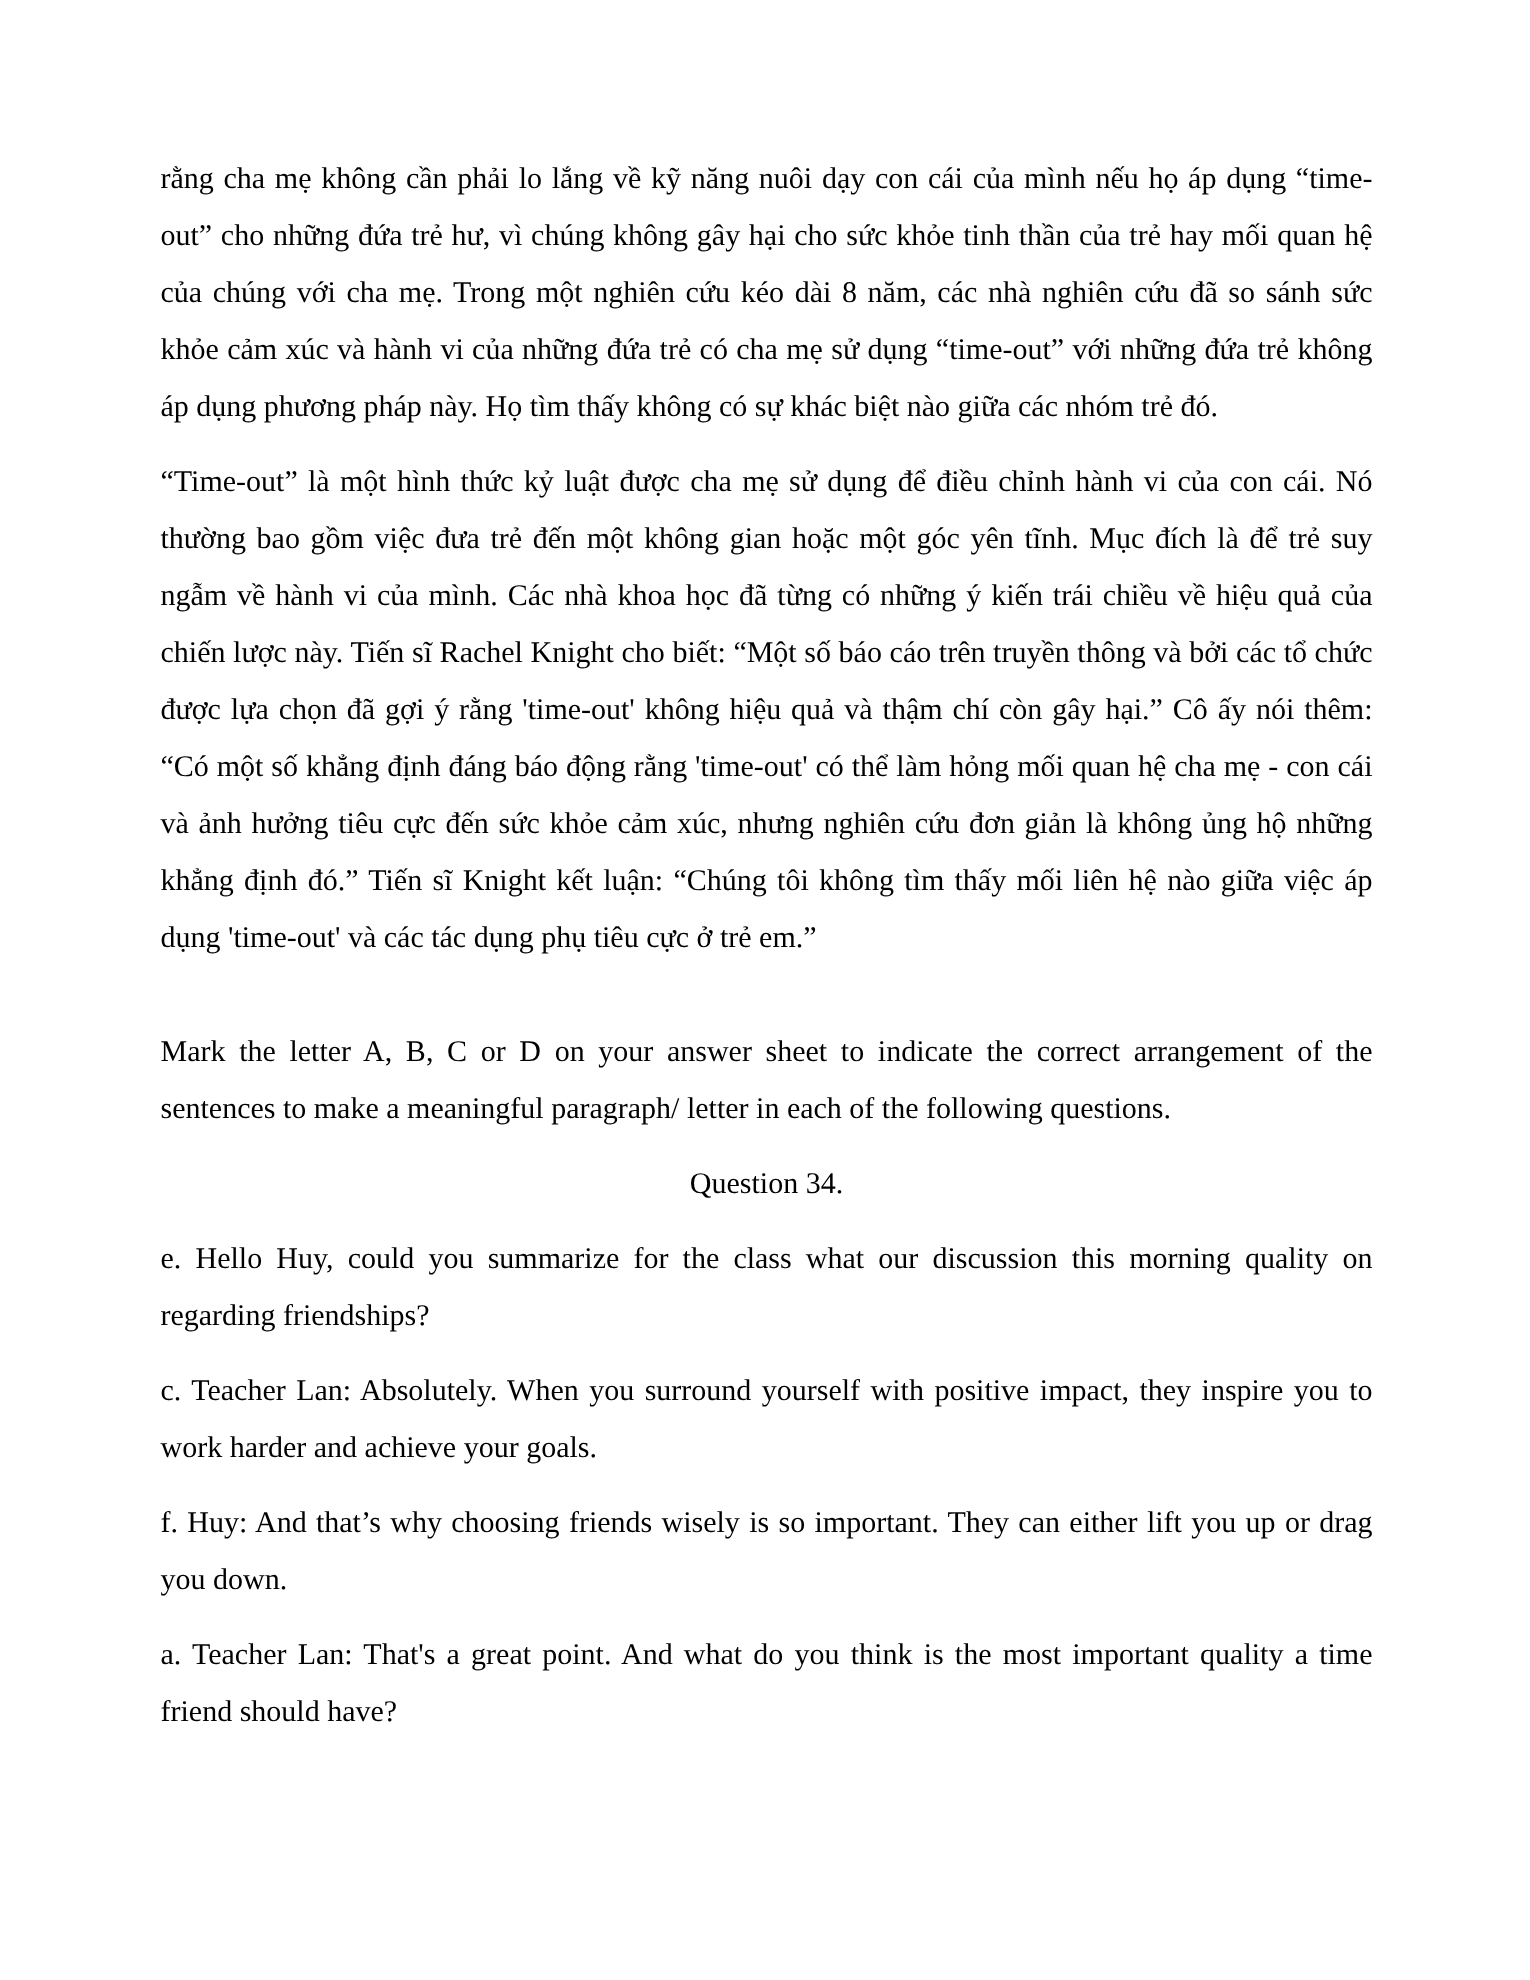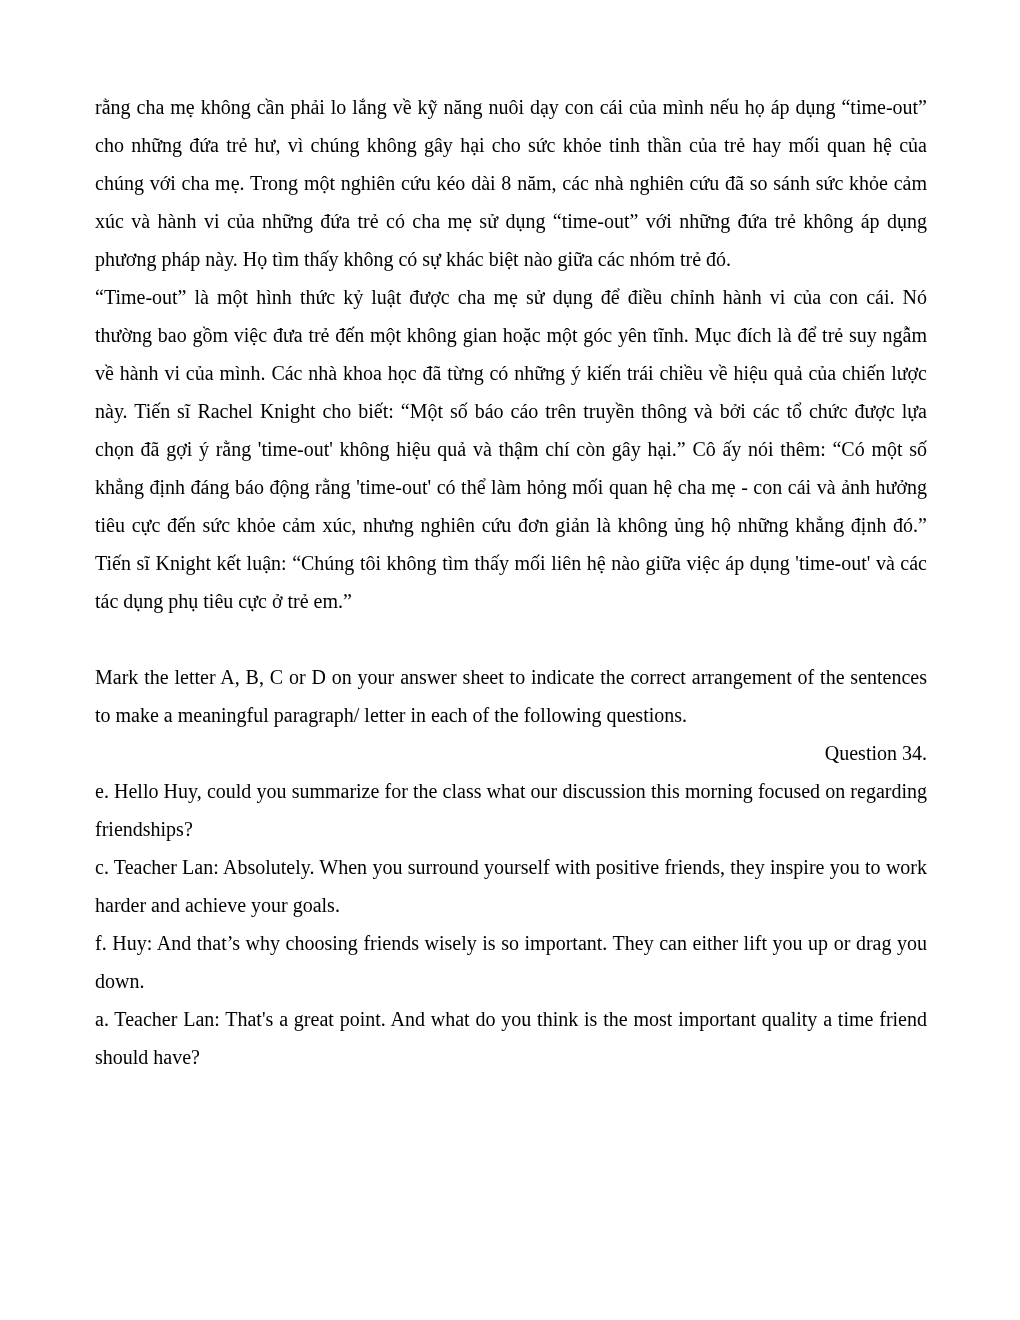--- a/index.html
+++ b/index.html
@@ -17,24 +17,24 @@
     min-height: 1320px;
     background: #ffffff;
     padding: 88px 93px 60px 95px;
   }
   .doc {
     font-size: 20px;
     line-height: 38px;
   }
   p {
     text-align: justify;
-    margin: 0;
+    margin: 12px;
   }
   p.no-justify {
-    text-align: right;
+    text-align: center;
   }
   .spacer-before {
     margin-top: 38px;
   }
   .bold {
     font-weight: normal;
   }
 </style>
 </head>
 <body>
@@ -44,23 +44,23 @@
 
     <p>rằng cha mẹ không cần phải lo lắng về kỹ năng nuôi dạy con cái của mình nếu họ áp dụng “time-out” cho những đứa trẻ hư, vì chúng không gây hại cho sức khỏe tinh thần của trẻ hay mối quan hệ của chúng với cha mẹ. Trong một nghiên cứu kéo dài 8 năm, các nhà nghiên cứu đã so sánh sức khỏe cảm xúc và hành vi của những đứa trẻ có cha mẹ sử dụng “time-out” với những đứa trẻ không áp dụng phương pháp này. Họ tìm thấy không có sự khác biệt nào giữa các nhóm trẻ đó.</p>
 
     <p>“Time-out” là một hình thức kỷ luật được cha mẹ sử dụng để điều chỉnh hành vi của con cái. Nó thường bao gồm việc đưa trẻ đến một không gian hoặc một góc yên tĩnh. Mục đích là để trẻ suy ngẫm về hành vi của mình. Các nhà khoa học đã từng có những ý kiến trái chiều về hiệu quả của chiến lược này. Tiến sĩ Rachel Knight cho biết: “Một số báo cáo trên truyền thông và bởi các tổ chức được lựa chọn đã gợi ý rằng 'time-out' không hiệu quả và thậm chí còn gây hại.” Cô ấy nói thêm: “Có một số khẳng định đáng báo động rằng 'time-out' có thể làm hỏng mối quan hệ cha mẹ - con cái và ảnh hưởng tiêu cực đến sức khỏe cảm xúc, nhưng nghiên cứu đơn giản là không ủng hộ những khẳng định đó.” Tiến sĩ Knight kết luận: “Chúng tôi không tìm thấy mối liên hệ nào giữa việc áp dụng 'time-out' và các tác dụng phụ tiêu cực ở trẻ em.”</p>
 
     <p class="bold spacer-before">Mark the letter A, B, C or D on your answer sheet to indicate the correct arrangement of the sentences to make a meaningful paragraph/ letter in each of the following questions.</p>
 
     <p class="bold no-justify">Question 34.</p>
 
 
-    <p>e. Hello Huy, could you summarize for the class what our discussion this morning focused on regarding friendships?</p>
+    <p>e. Hello Huy, could you summarize for the class what our discussion this morning quality on regarding friendships?</p>
 
 
-    <p>c. Teacher Lan: Absolutely. When you surround yourself with positive friends, they inspire you to work harder and achieve your goals.</p>
+    <p>c. Teacher Lan: Absolutely. When you surround yourself with positive impact, they inspire you to work harder and achieve your goals.</p>
 
     <p>f. Huy: And that’s why choosing friends wisely is so important. They can either lift you up or drag you down.</p>
 
     <p>a. Teacher Lan: That's a great point. And what do you think is the most important quality a time friend should have?</p>
 
   </div>
 </div>
 
 </body></html>

